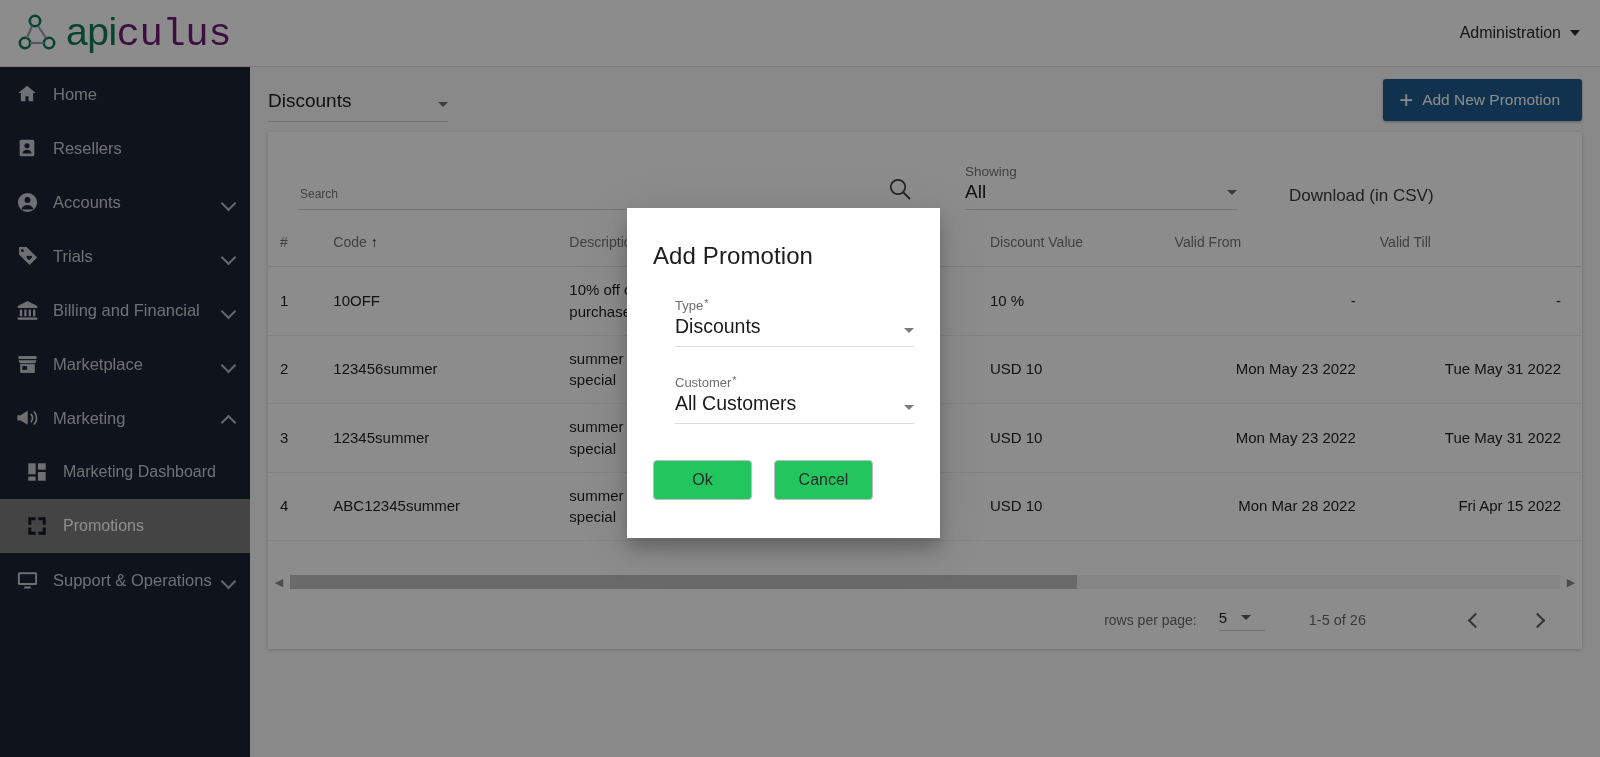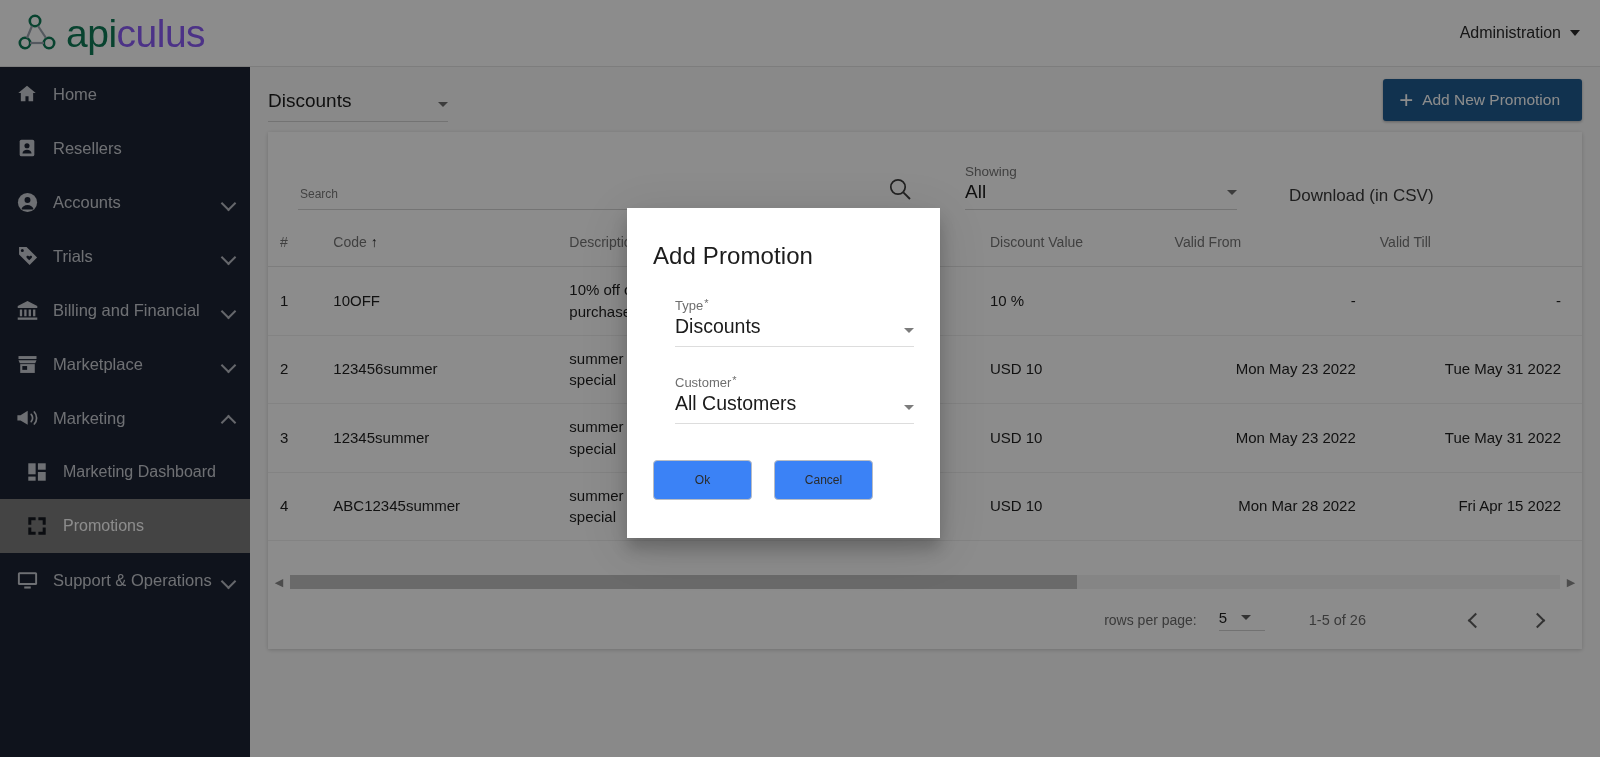--- a/index.html
+++ b/index.html
@@ -32,21 +32,21 @@
     margin-left: 18px;
   }
   .logo-mark { width: 46px; height: 42px; display: block; }
   .logo-text {
     font-size: 39px;
     letter-spacing: -0.5px;
     margin-left: 2px;
     line-height: 1;
   }
   .logo-text .api { color: #0f7a57; font-weight: 400; }
-  .logo-text .culus { color: #8b5cf6; font-weight: 400; }
+  .logo-text .culus { color: #701a75; font-weight: 400; font-family: Liberation Mono, monospace; }
 
   .topbar-right {
     margin-left: auto; margin-right: 20px;
     display: flex; align-items: center;
     font-size: 16px; color: #2b2b2b; text-align: right;
   }
   .admin-caret {
     margin-left: 9px;
     width: 0; height: 0;
     border-left: 5px solid transparent;
@@ -354,22 +354,22 @@
   }
   .modal-actions {
     margin-top: 36px;
     display: flex; align-items: center;
   }
   .m-btn {
     height: 40px;
     min-width: 99px;
     border: 1px solid #b8bcc4;
     border-radius: 4px;
-    background: #3b82f6;
-    font-size: 12px;
+    background: #22c55e;
+    font-size: 16px;
     color: #2b2b2b;
     cursor: pointer;
     font-family: "Liberation Sans", sans-serif;
   }
   .m-btn + .m-btn { margin-left: 22px; }
 </style>
 </head>
 <body>
 
 <div id="app">

